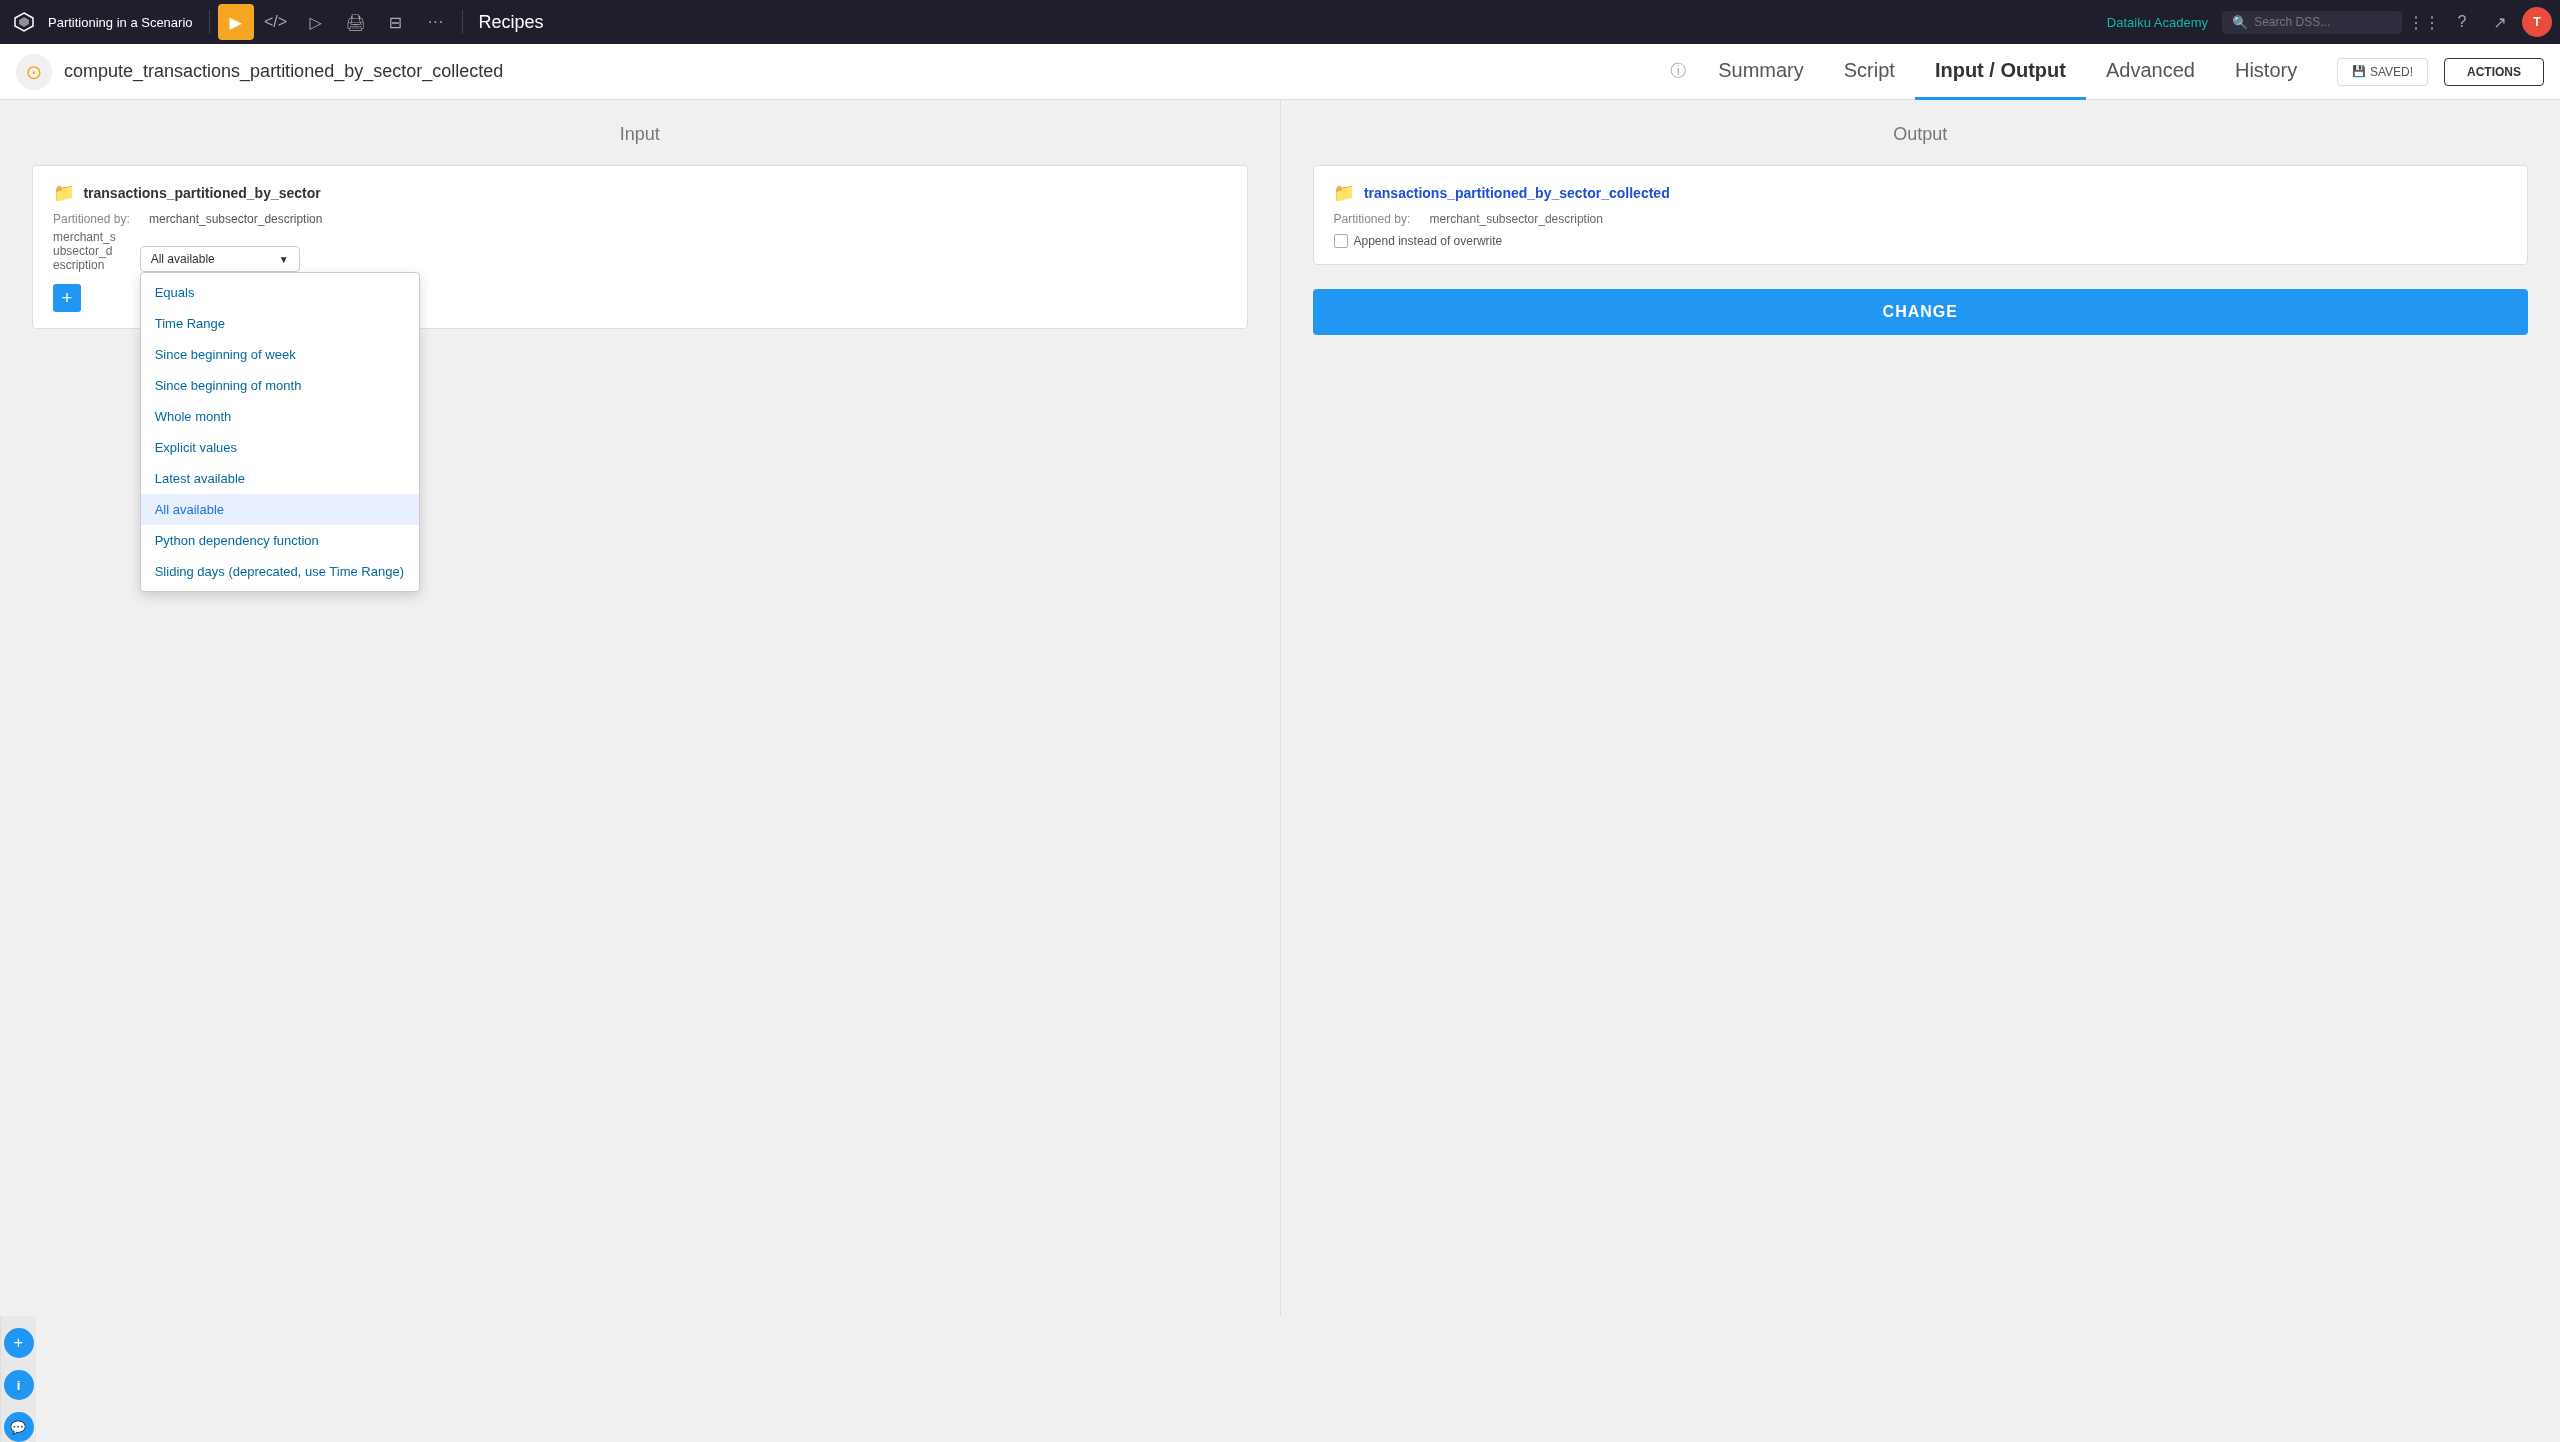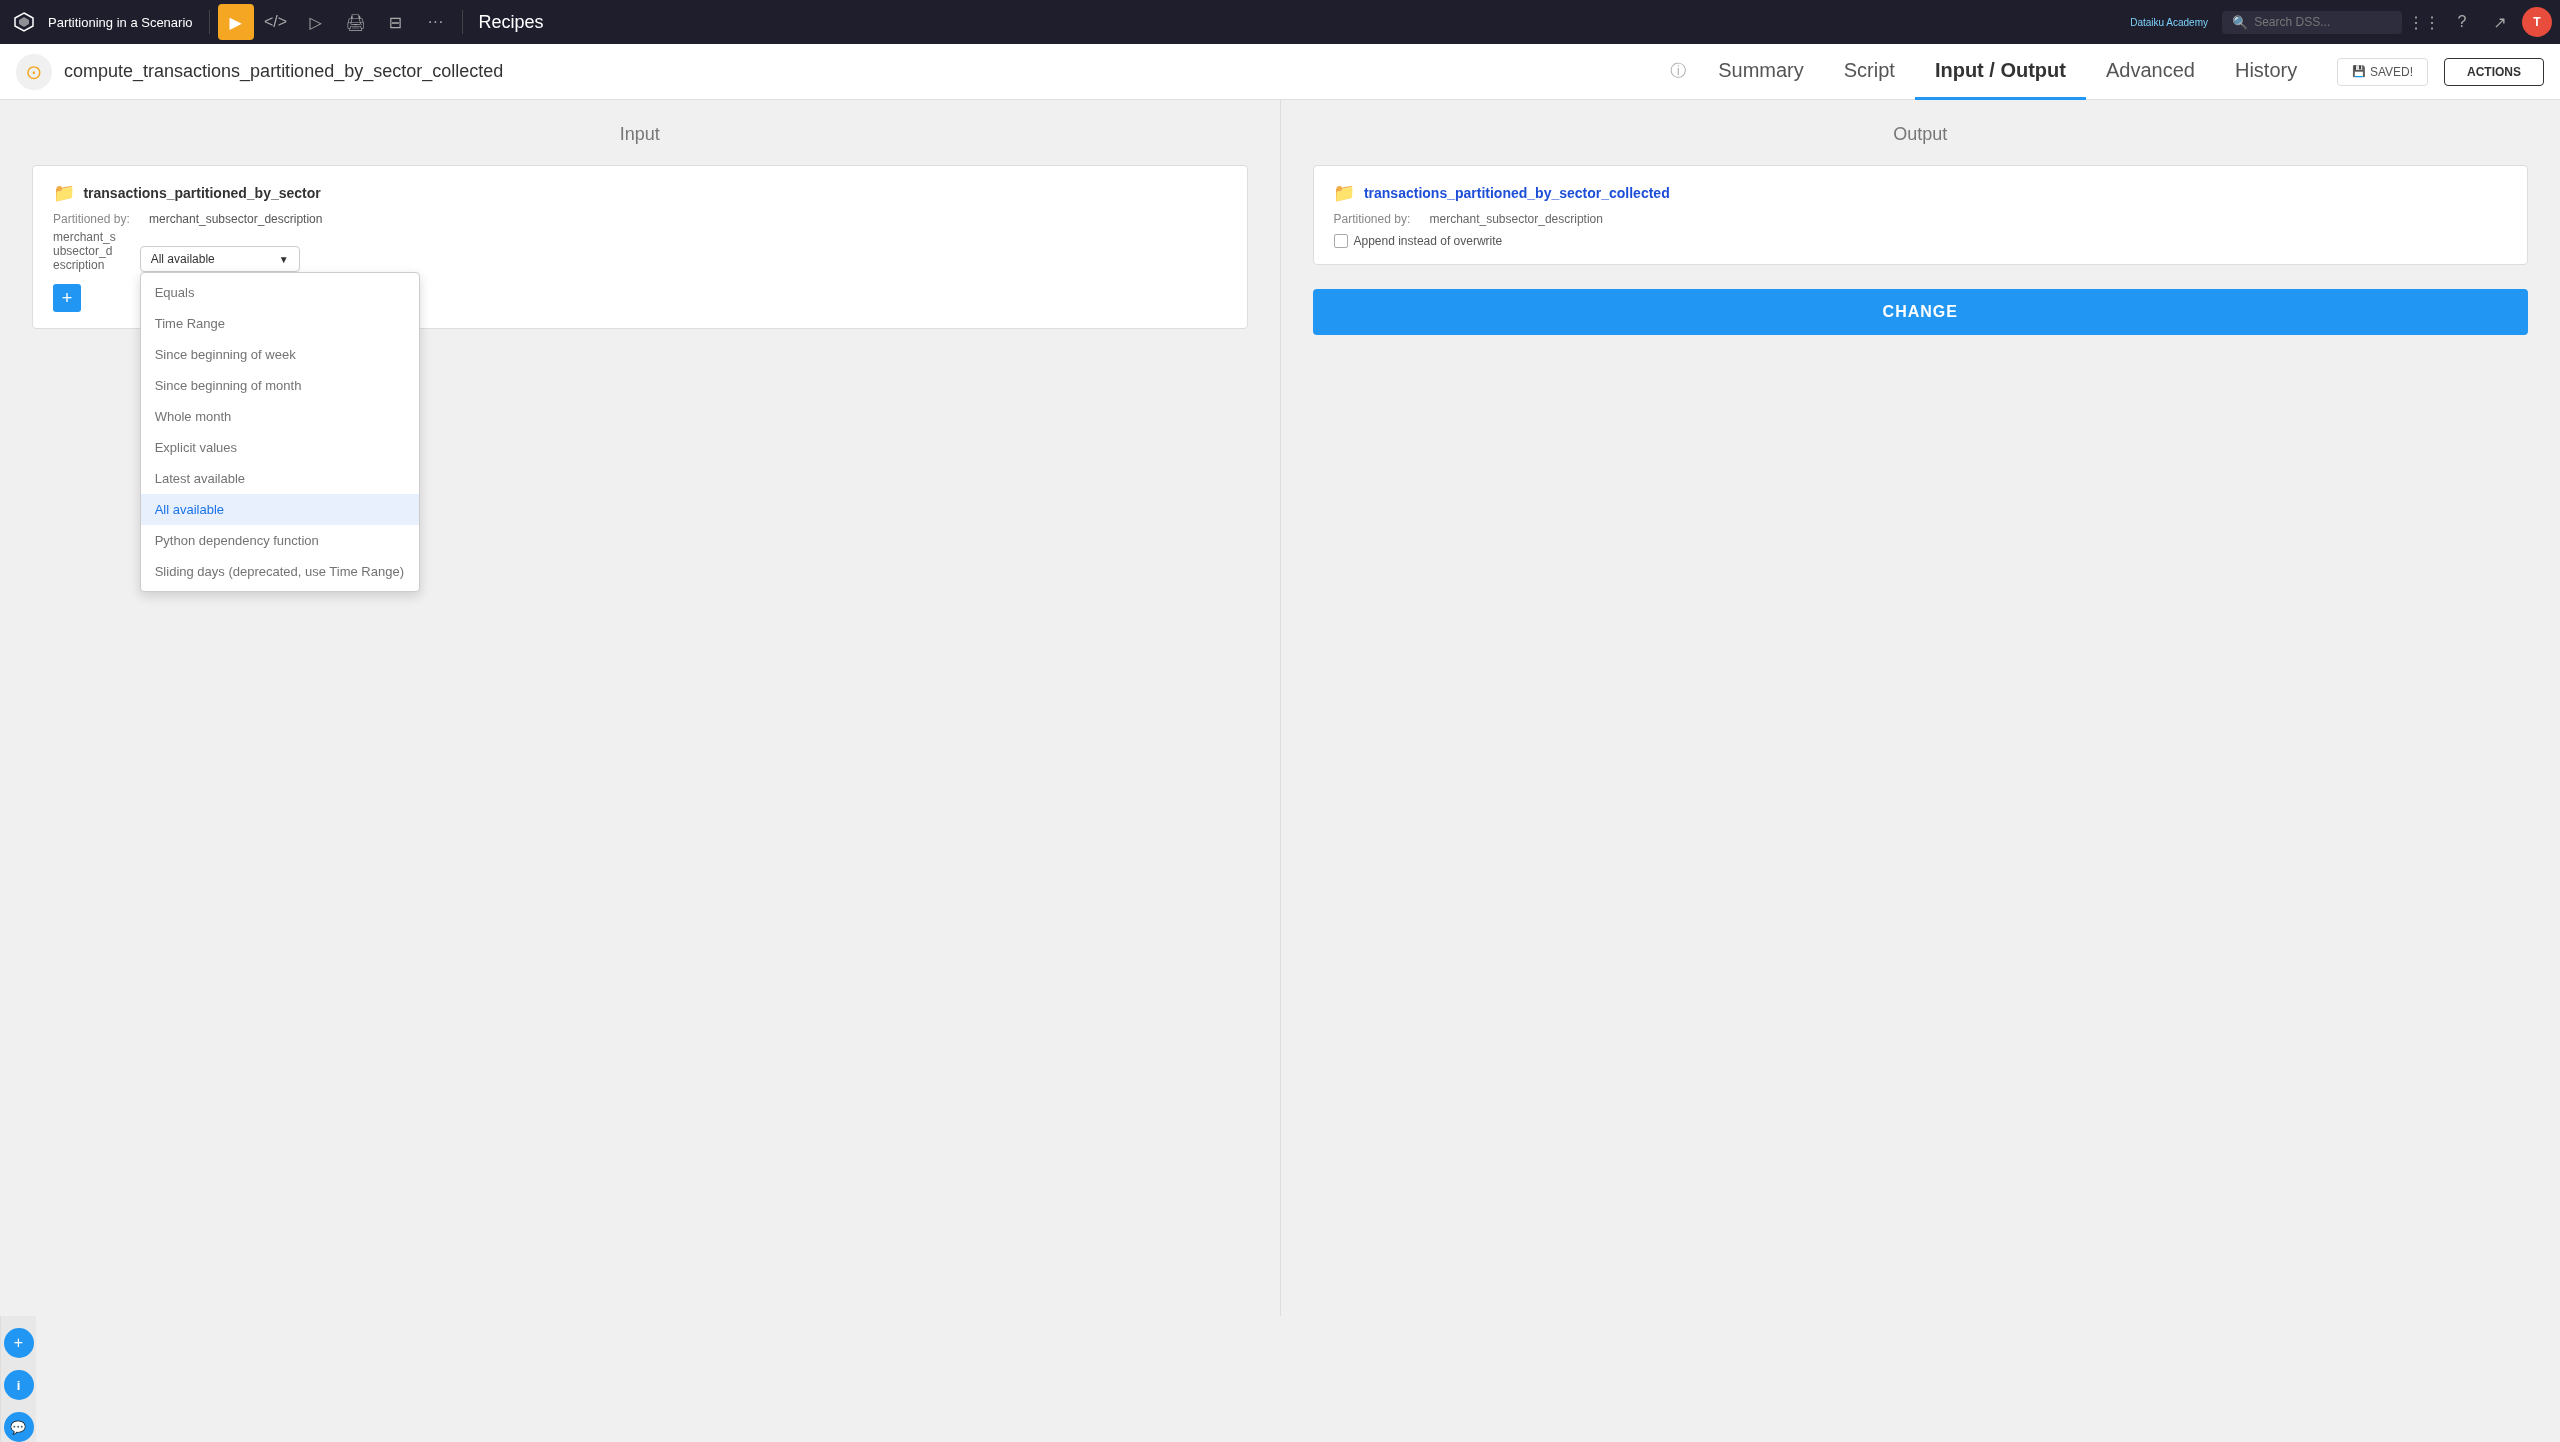--- a/index.html
+++ b/index.html
@@ -15,21 +15,21 @@
     .navbar-icon-btn {
       width: 36px; height: 36px; display: flex; align-items: center; justify-content: center;
       border-radius: 4px; cursor: pointer; color: #aaa; font-size: 16px; border: none; background: transparent;
     }
     .navbar-icon-btn.active { background: #f5a623; color: #fff; border-radius: 4px; }
     .navbar-section-label {
       color: #fff; font-size: 18px; font-weight: 500; margin-left: 8px; margin-right: 8px;
     }
     .navbar-separator { width: 1px; height: 24px; background: #444; margin: 0 4px; }
     .navbar-right { margin-left: auto; display: flex; align-items: center; gap: 6px; }
-    .navbar-academy { color: #7dd3fc; font-size: 10px; cursor: pointer; padding: 4px 8px; border-radius: 4px; }
+    .navbar-academy { color: #14b8a6; font-size: 13px; cursor: pointer; padding: 4px 8px; border-radius: 4px; }
     .navbar-search {
       display: flex; align-items: center; background: #2d2d3d; border-radius: 4px;
       padding: 4px 10px; gap: 6px; width: 180px;
     }
     .navbar-search input {
       background: transparent; border: none; outline: none; color: #ccc; font-size: 12px; width: 100%;
     }
     .navbar-search input::placeholder { color: #777; }
     .navbar-grid-btn, .navbar-help-btn, .navbar-trend-btn {
       width: 32px; height: 32px; display: flex; align-items: center; justify-content: center;
@@ -123,21 +123,21 @@
     }
 
     
     .dropdown-menu {
       position: absolute; top: 100%; left: 0; z-index: 1000;
       background: #fff; border: 1px solid #ccc; border-radius: 4px;
       box-shadow: 0 4px 12px rgba(0,0,0,0.15); min-width: 280px;
       padding: 4px 0;
     }
     .dropdown-item {
-      padding: 8px 14px; font-size: 13px; color: #737373; cursor: pointer;
+      padding: 8px 14px; font-size: 13px; color: #0369a1; cursor: pointer;
       white-space: nowrap;
     }
     .dropdown-item.selected { background: #e8f0fe; color: #1a73e8; }
 
     
     .add-remove-btns {
       display: flex; gap: 4px; margin-top: 12px;
     }
     .add-btn {
       width: 28px; height: 28px; background: #2196f3; border-radius: 3px;

